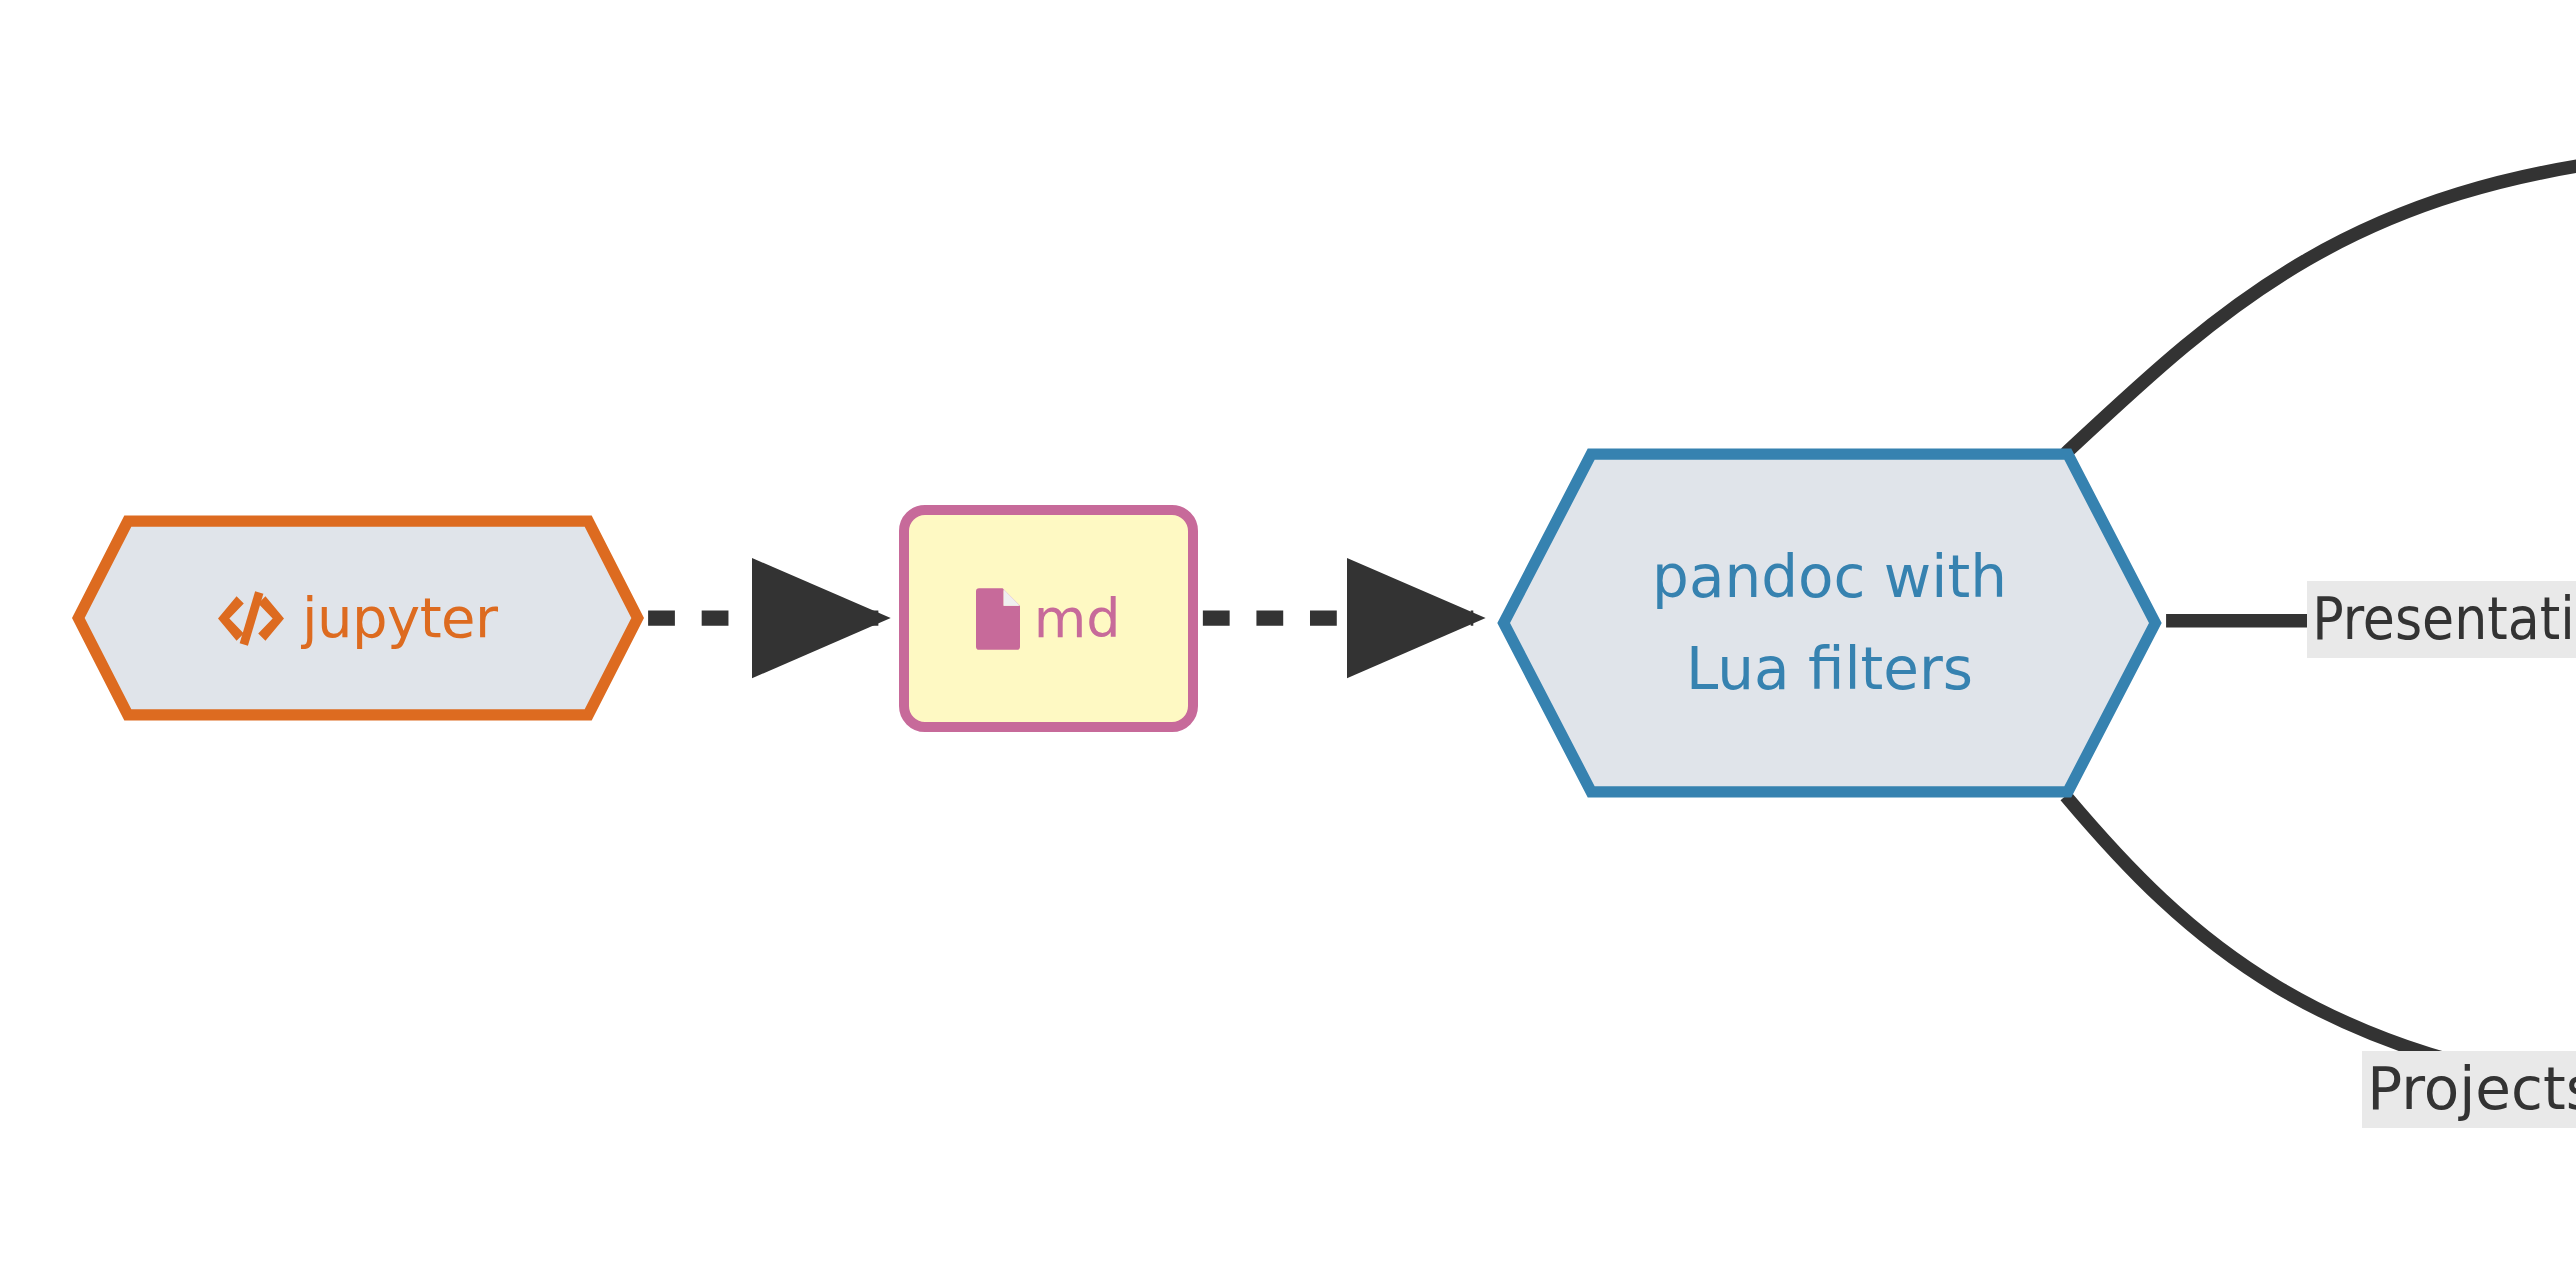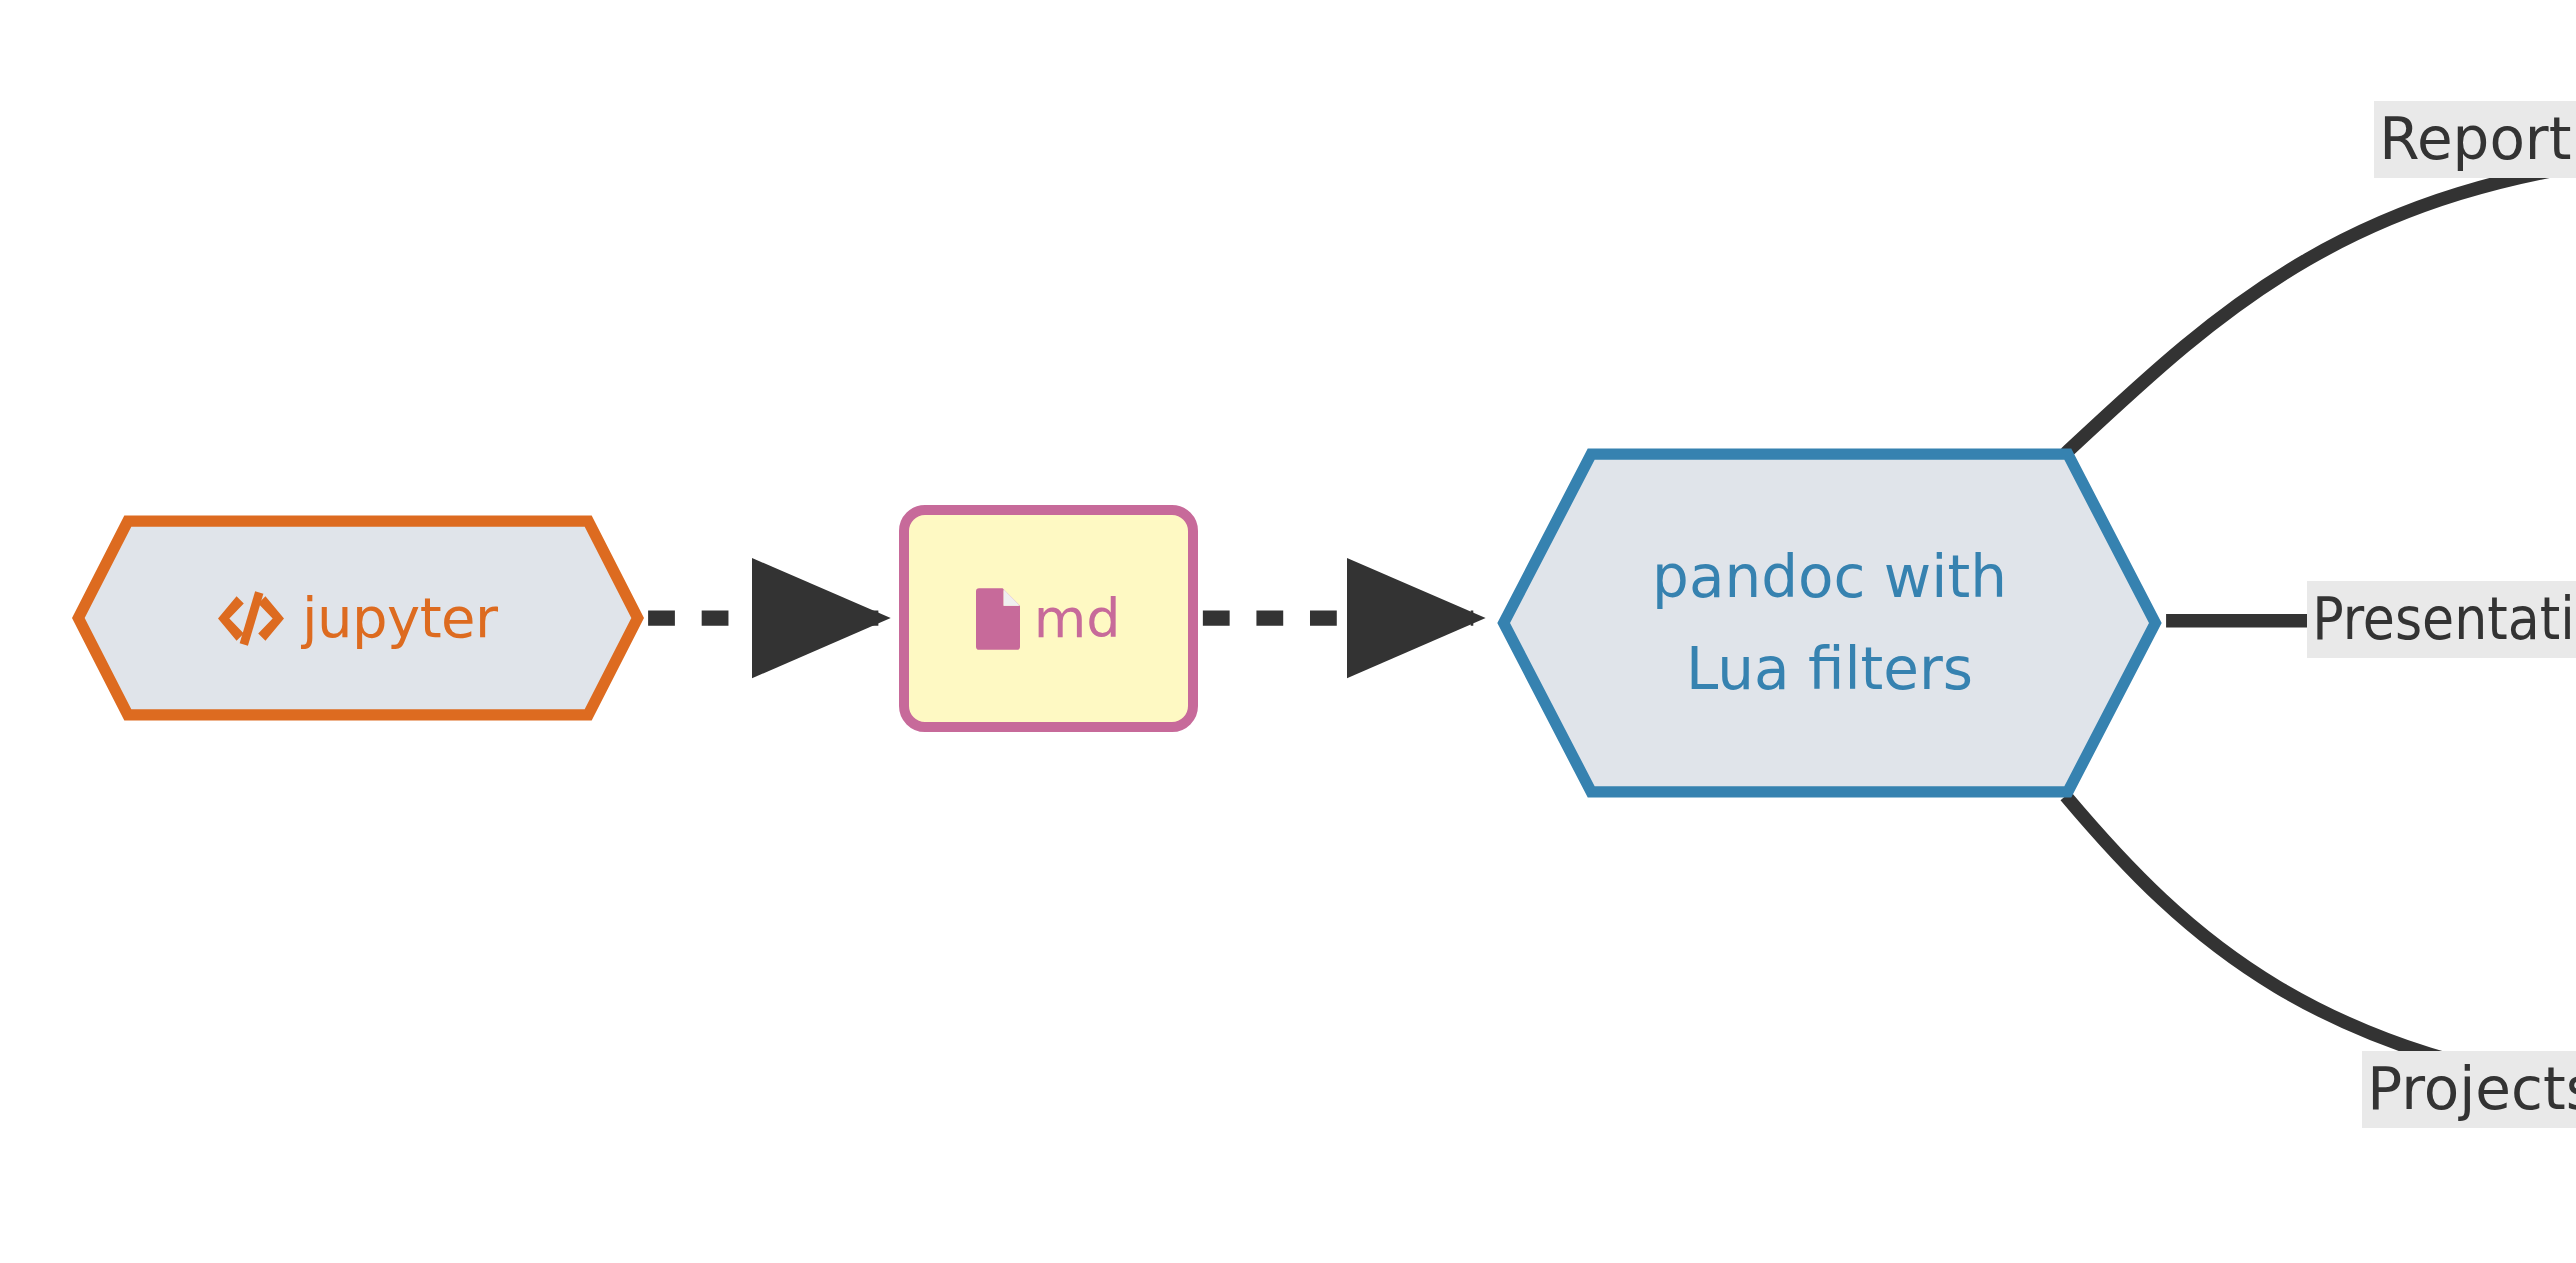--- a/index.html
+++ b/index.html
@@ -163,18 +163,17 @@
       <svg viewBox="0 0 1290 680" width="665" height="350">
         <polygon class="node-shape-fill-blue" points="182,12 1108,12 1278,340 1108,668 182,668 12,340"></polygon>
       </svg>
       <div class="pandoc-lines">
         <span>pandoc with</span>
         <span>Lua filters</span>
       </div>
     </div>
   </div>
 
-  <div class="edge-label" id="label-report">Report</div>
   <div class="edge-label" id="label-presentation">Presentation</div>
   <div class="edge-label" id="label-projects">Projects</div>
 
 </div>
 
 
 </body></html>

